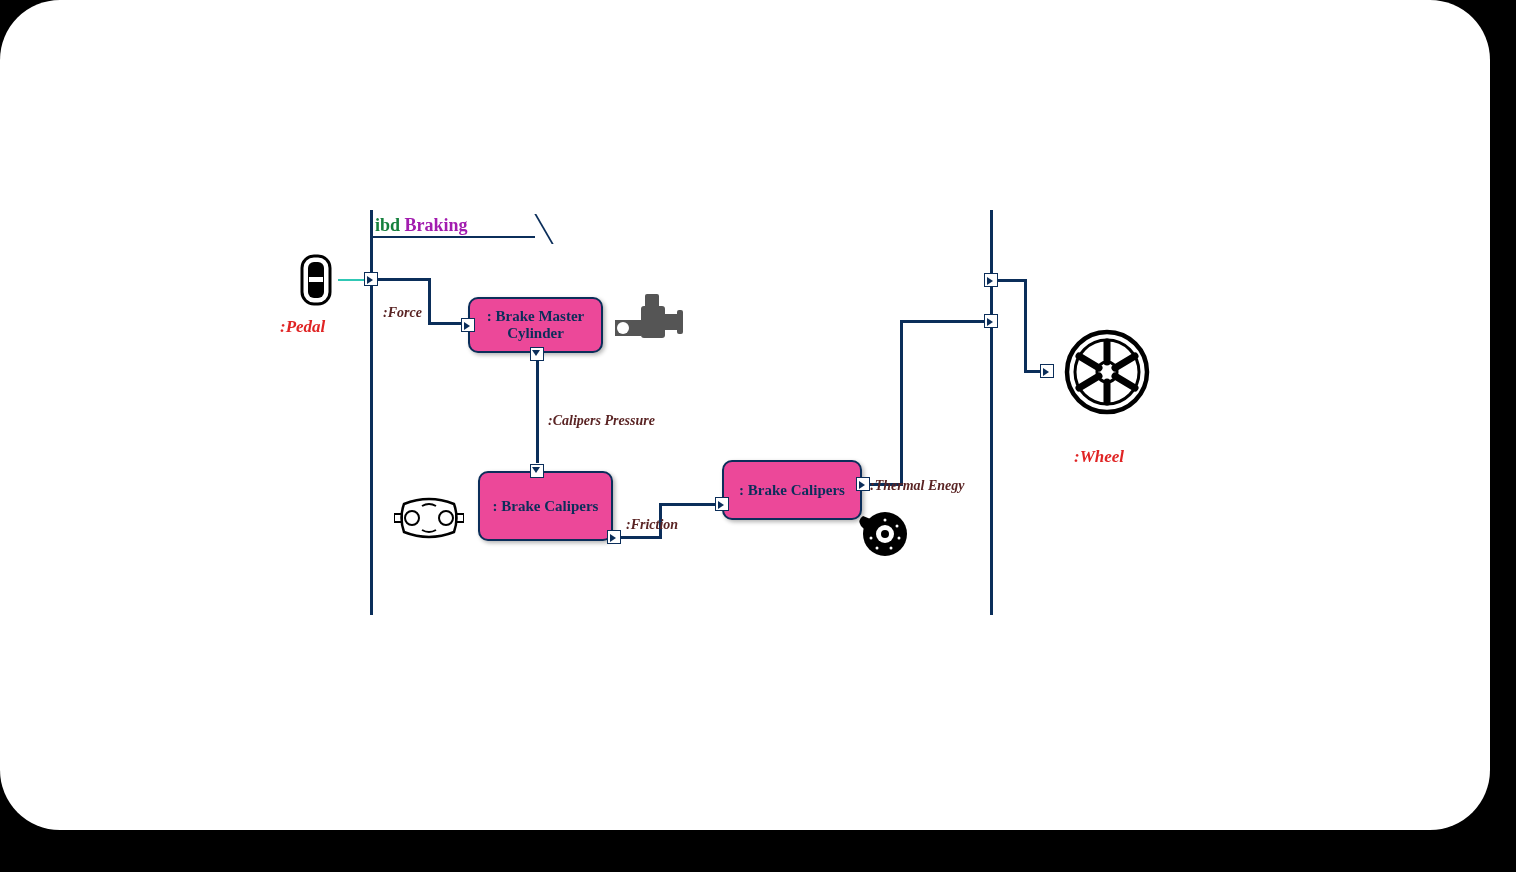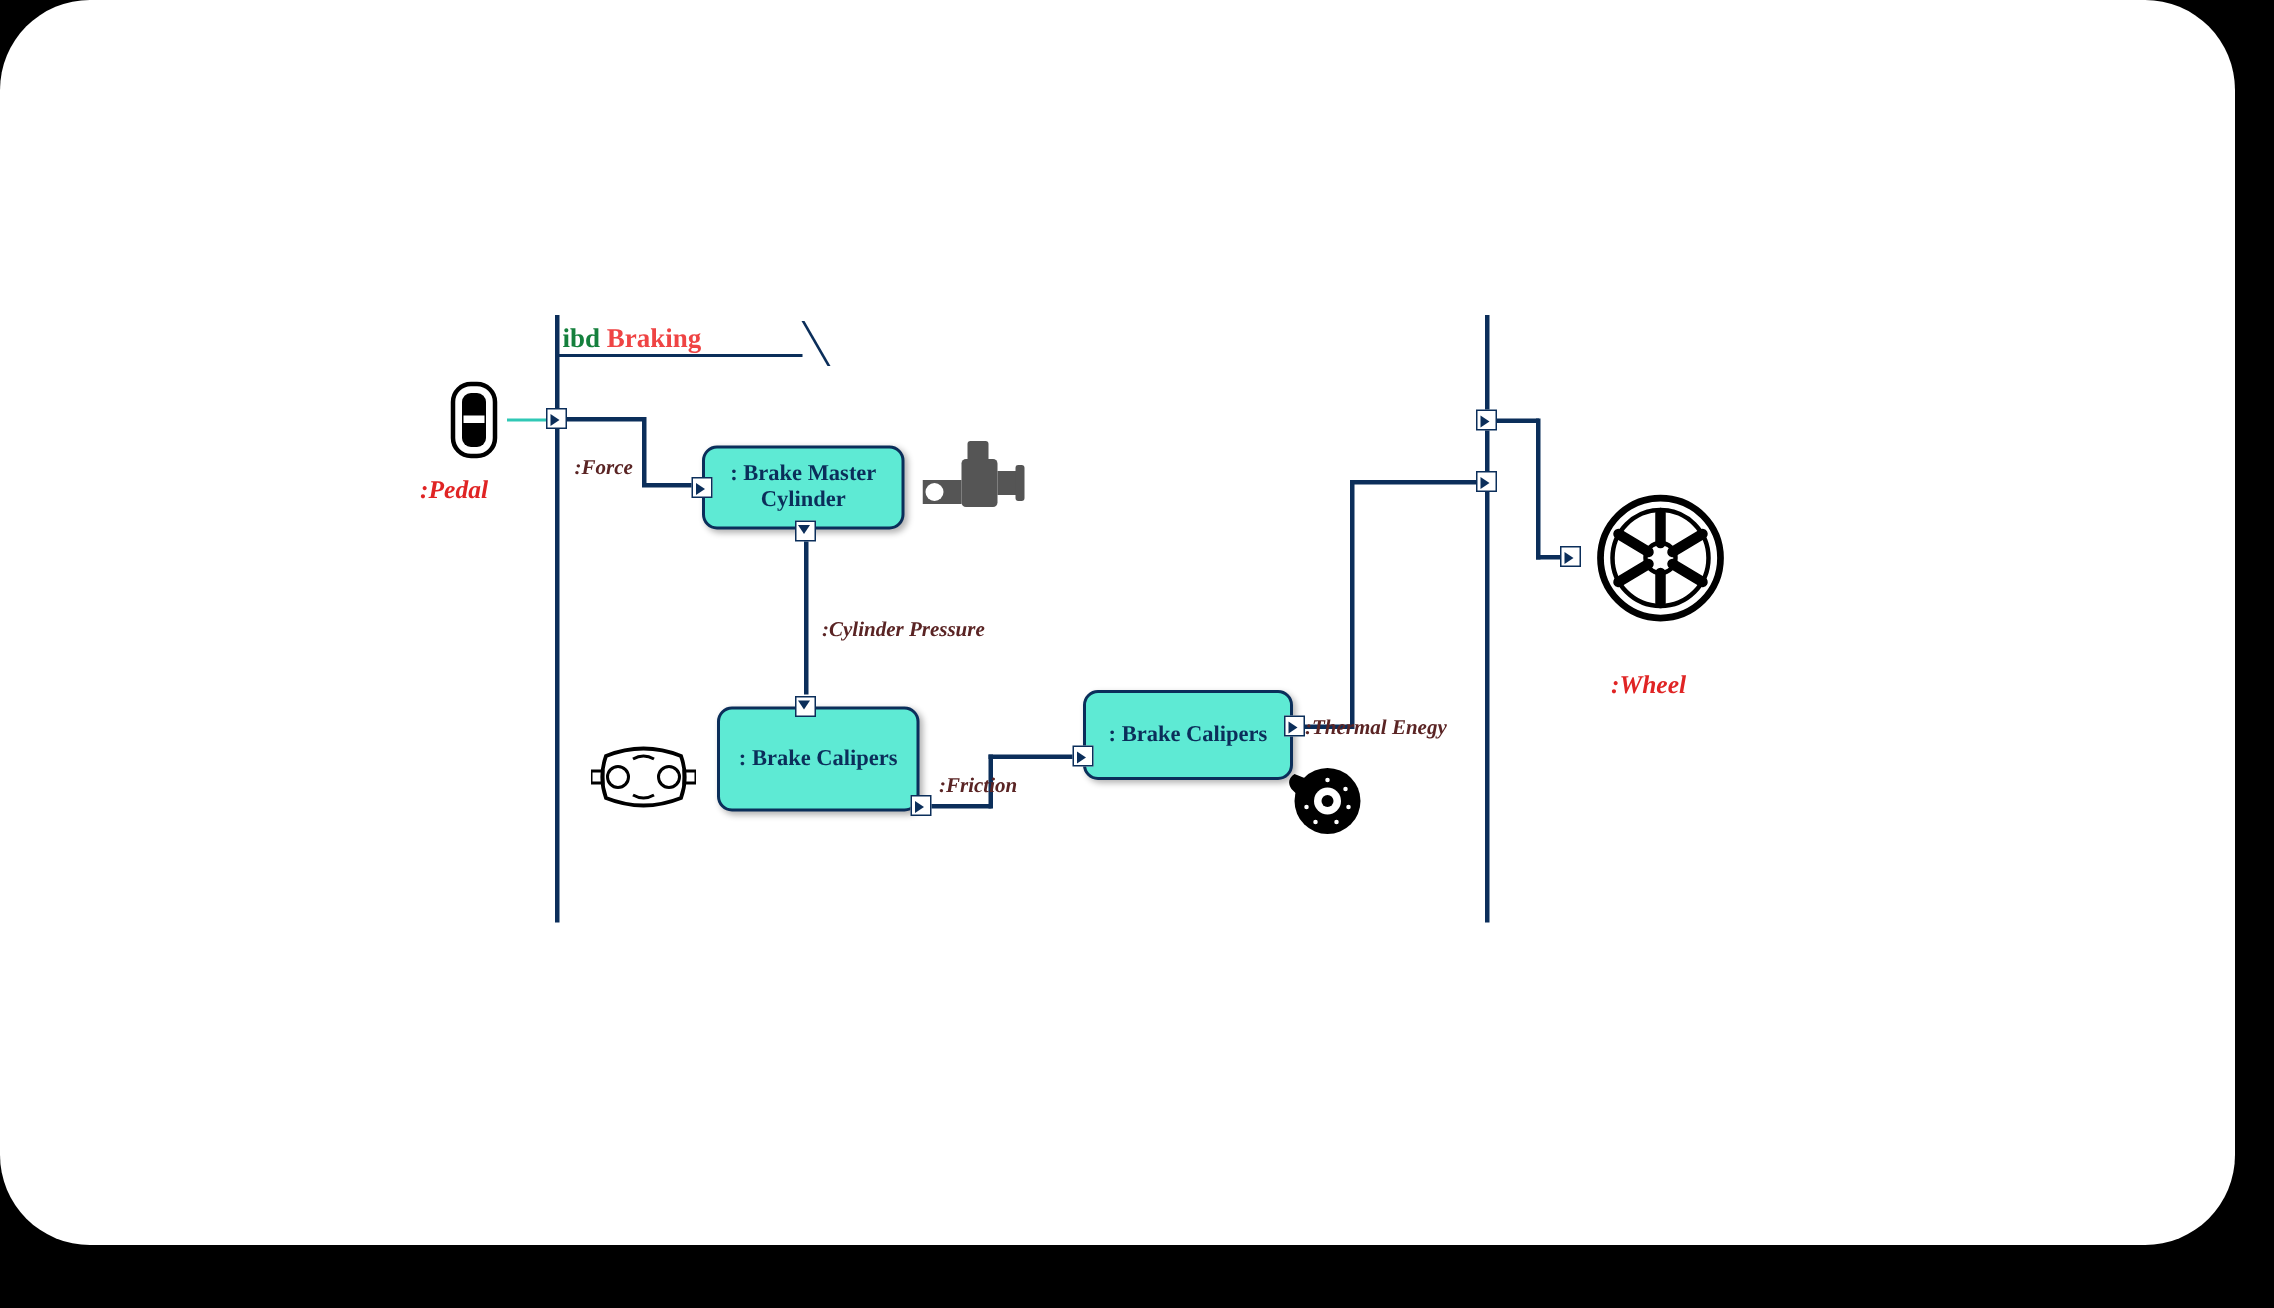--- a/index.html
+++ b/index.html
@@ -25,39 +25,39 @@
     width: 870px;
     height: 405px;
   }
   .frame-title {
     position: absolute;
     top: 5px; left: 85px;
     font-size: 18px;
     font-weight: bold;
   }
   .frame-title .prefix { color: #15803d; }
-  .frame-title .name { color: #ef4444; }
+  .frame-title .name { color: #a21caf; }
   .frame-tab {
     position: absolute;
     top: 0; left: 80px;
     width: 165px; height: 28px;
     border-bottom: 2px solid #0b2e5a;
     border-right: none;
   }
   .frame-tab::after {
     content: '';
     position: absolute;
     right: -10px; top: 4px;
     width: 20px; height: 30px;
     border-right: 2px solid #0b2e5a;
     transform: skewX(30deg);
   }
   .block {
     position: absolute;
-    background: #5eead4;
+    background: #ec4899;
     border: 2px solid #0b2e5a;
     border-radius: 10px;
     box-shadow: 2px 2px 4px rgba(0,0,0,0.3);
     display: flex;
     align-items: center;
     justify-content: center;
     text-align: center;
     color: #0b2e5a;
     font-weight: bold;
     font-size: 15px;
@@ -169,21 +169,21 @@
     <svg style="position:absolute; left:325px; top:82px;" width="70" height="52">
       <rect x="0" y="28" width="26" height="16" fill="#555"></rect>
       <circle cx="8" cy="36" r="6" fill="#fff"></circle>
       <rect x="26" y="14" width="24" height="32" rx="3" fill="#555"></rect>
       <rect x="30" y="2" width="14" height="14" rx="2" fill="#555"></rect>
       <rect x="50" y="22" width="14" height="16" fill="#555"></rect>
       <rect x="62" y="18" width="6" height="24" rx="2" fill="#555"></rect>
     </svg>
 
     <div class="vline" style="left:246px; top:151px; height:102px; width:3px;"></div>
-    <div class="flow-label" style="left:258px; top:203px;">:Cylinder Pressure</div>
+    <div class="flow-label" style="left:258px; top:203px;">:Calipers Pressure</div>
 
     <div class="block" style="left:188px; top:261px; width:135px; height:70px;">
       <span>: Brake Calipers</span>
     </div>
     <div class="port" style="left:240px; top:254px; transform:rotate(90deg);"></div>
     <div class="port" style="left:317px; top:320px;"></div>
 
     <svg style="position:absolute; left:104px; top:286px;" width="70" height="45">
       <path d="M 10 8 Q 35 -2 60 8 Q 65 22 60 36 Q 35 46 10 36 Q 5 22 10 8 Z" fill="none" stroke="#000" stroke-width="2.5"></path>
       <circle cx="18" cy="22" r="7" fill="none" stroke="#000" stroke-width="2"></circle>

